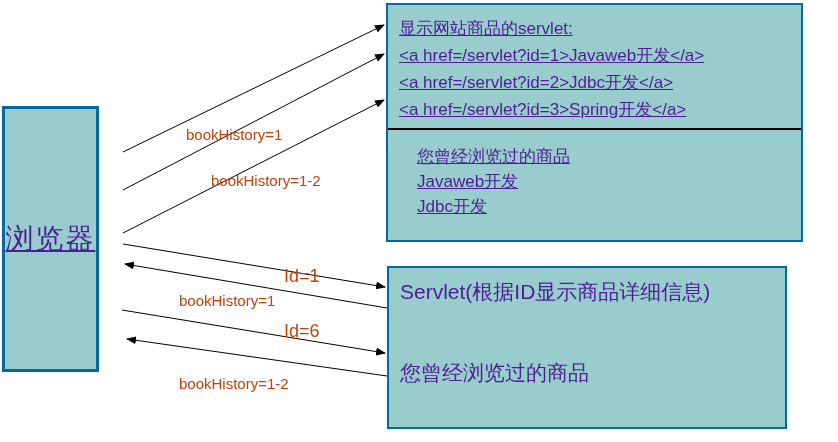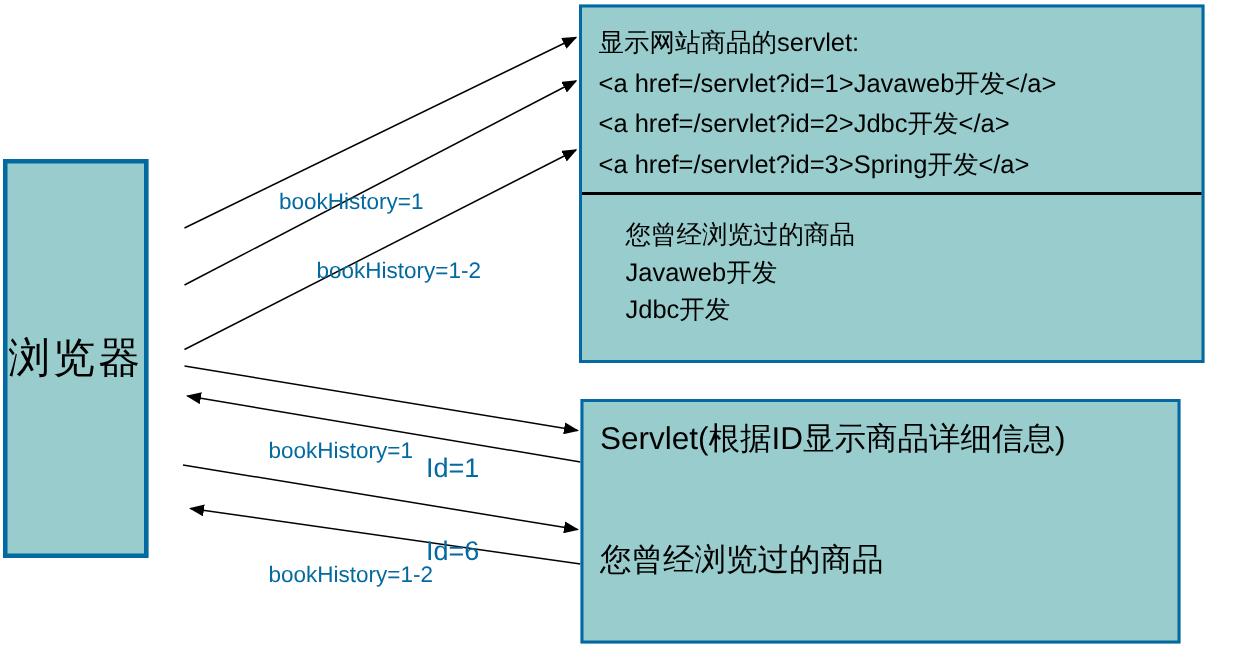--- a/index.html
+++ b/index.html
@@ -10,21 +10,22 @@
     font-family:"Liberation Sans", sans-serif;
     overflow:hidden;
   }
   .arrows { position:absolute; left:0; top:0; width:838px; height:442px; }
   .arrows line { stroke:#000000; stroke-width:1; }
   .box {
     position:absolute;
     background:#99cccc;
     border:3px solid #0369a1;
     box-sizing:border-box;
-    color:#000000;
+    color:#4c1d95;
+    text-decoration:underline;
   }
   .browser-box {
     left:2px; top:106px; width:97px; height:266px;
     display:flex; align-items:center; justify-content:center;
     font-size:28px; letter-spacing:2px;
   }
   .catalog-box {
     left:386px; top:3px; width:417px; height:239px;
     border-width:2px;
   }
@@ -42,25 +43,25 @@
   }
   .detail-box {
     left:387px; top:266px; width:400px; height:163px;
     border-width:2px;
     font-size:21px;
   }
   .detail-title { position:absolute; left:11px; top:10px; white-space:nowrap; }
   .detail-cookie { position:absolute; left:11px; top:91px; white-space:nowrap; }
   .arrow-label {
     position:absolute;
-    color:#0369a1;
+    color:#c2410c;
     font-size:15px;
     white-space:nowrap;
   }
-  .arrow-label.big { font-size:18px;margin-top:36px; }
+  .arrow-label.big { font-size:18px; }
 </style>
 </head>
 <body>
 
 <div class="canvas">
 
   <svg class="arrows" viewBox="0 0 838 442" xmlns="http://www.w3.org/2000/svg">
     <defs>
       <marker id="ah" markerWidth="10" markerHeight="8" refX="9" refY="4" orient="auto" markerUnits="userSpaceOnUse">
         <path d="M0,0 L10,4 L0,8 z" fill="#000000"></path>

